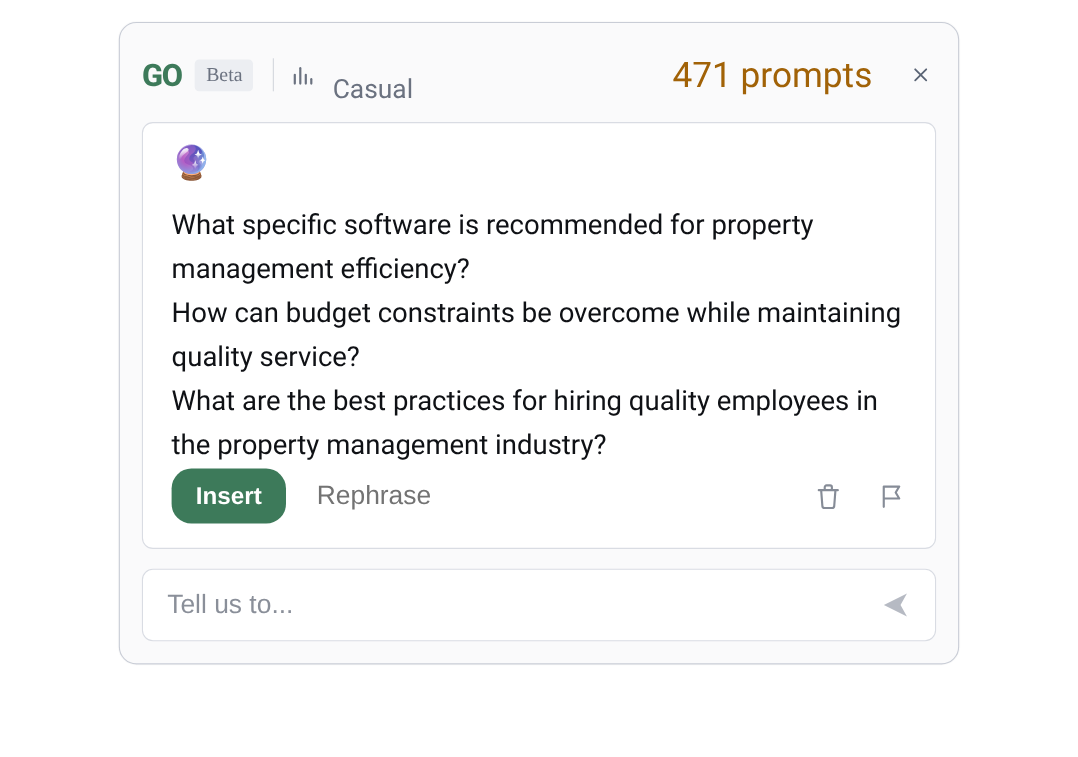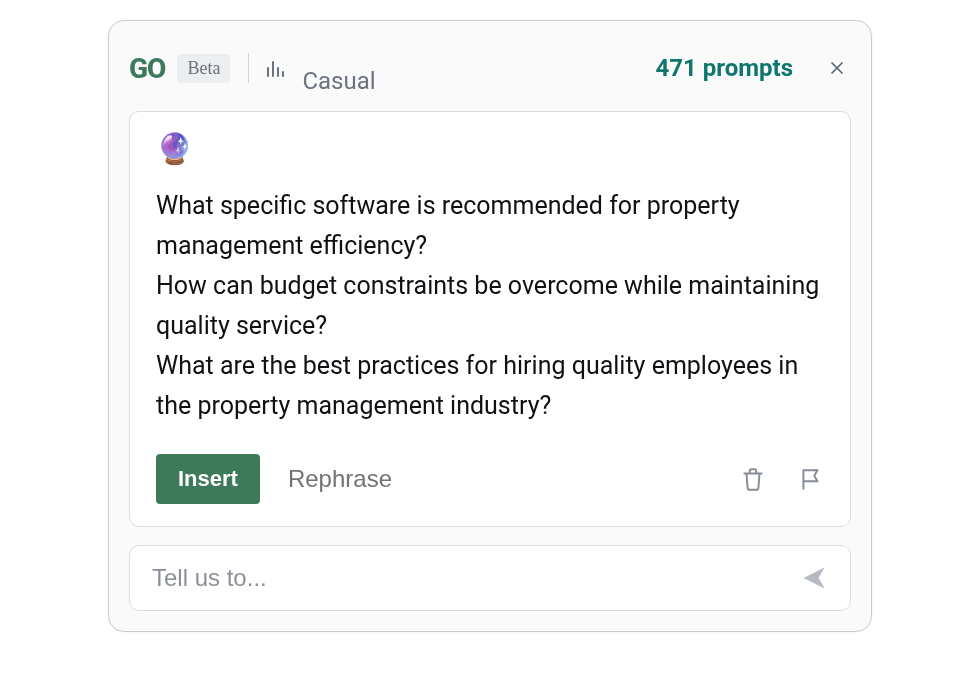--- a/index.html
+++ b/index.html
@@ -69,23 +69,23 @@
       font-size: 24px;
       color: #6b7280;
       font-weight: 400;
       margin-left: 6px;
       margin-top: 26px;
     }
     .spacer {
       flex: 1;
     }
     .prompts-count {
-      font-size: 24px;
-      color: #0f766e;
-      font-weight: 700;
+      font-size: 32px;
+      color: #a16207;
+      font-weight: 400;
     }
     .close-btn {
       cursor: pointer;
       display: flex;
       align-items: center;
       justify-content: center;
       width: 28px;
       height: 28px;
       margin-left: 18px;
     }
@@ -116,32 +116,31 @@
       font-size: 24px;
       color: #6b7280;
       font-weight: 400;
     }
     .card-body {
       font-size: 25px;
       line-height: 1.6;
       color: #0f1115;
       font-weight: 400;
       white-space: pre-line;
-      margin-bottom: 28px;
     }
     .card-actions {
       display: flex;
       align-items: center;
       gap: 28px;
     }
     .insert-btn {
       background: #3d7a5a;
       color: #fff;
       border: none;
-      border-radius: 4px;
+      border-radius: 18px;
       padding: 12px 22px;
       font-size: 22px;
       font-weight: 700;
       cursor: pointer;
     }
     .rephrase-btn {
       background: none;
       border: none;
       color: #737373;
       font-size: 24px;

